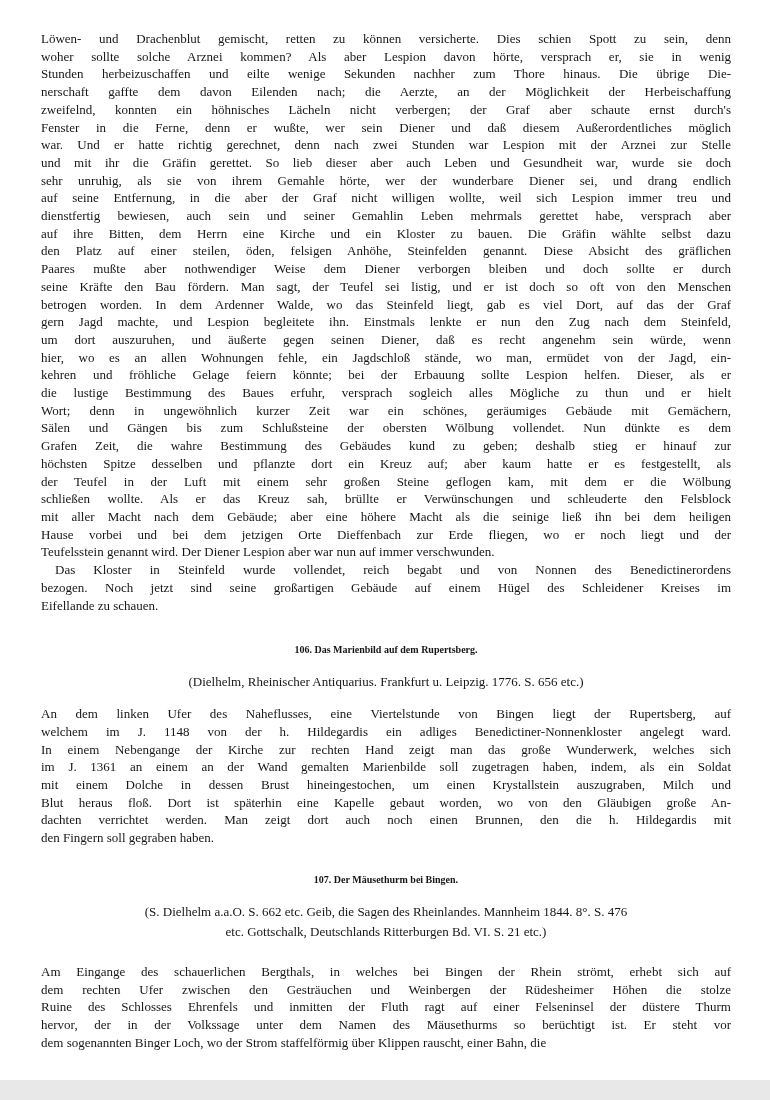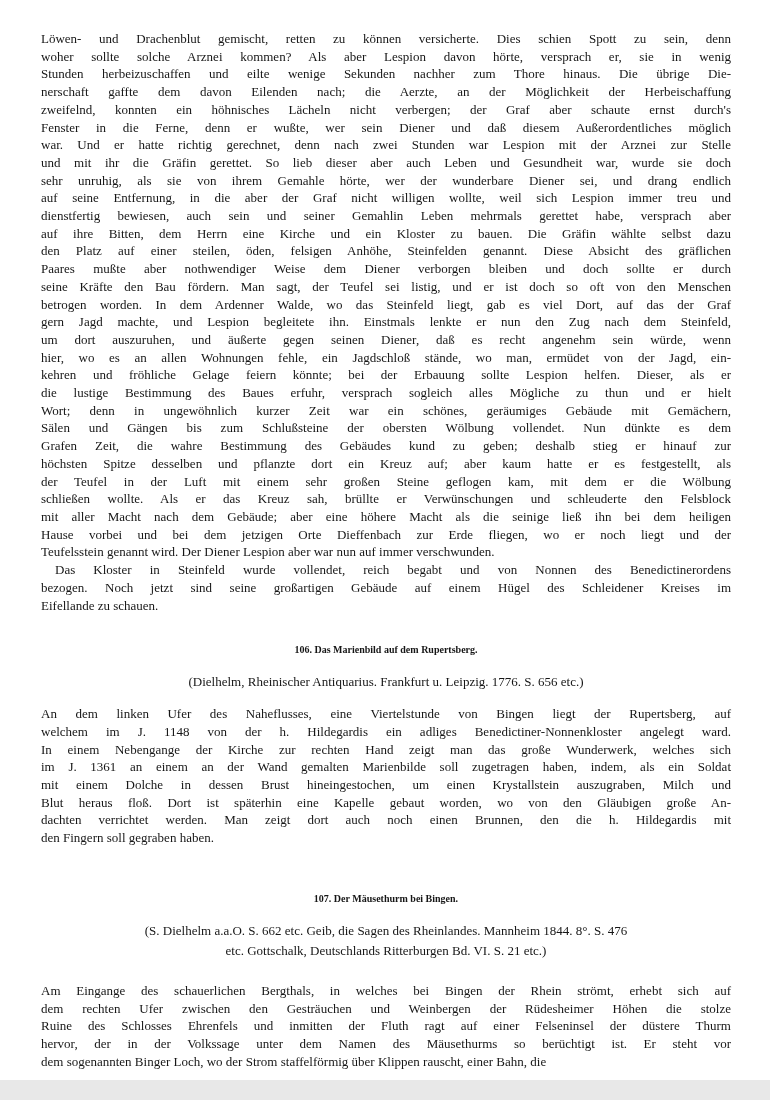--- a/index.html
+++ b/index.html
@@ -53,21 +53,21 @@
     margin-top: 13px;
   }
   .block.citation .line,
   .block.citation .line.last {
     font-size: 13px;
     line-height: 20px;
     text-align: left;
     text-align-last: center;
   }
   .block.after-heading { margin-top: 13px; }
-  .block.heading-107 { margin-top: 43px; }
+  .block.heading-107 { margin-top: 24px; }
   .block.paragraph-107 { margin-top: 21px; }
   .page-footer {
     position: absolute;
     left: 42px;
     top: 1095px;
     font-size: 10px;
     line-height: 14px;
     color: #1c1c1c;
   }
 </style>

